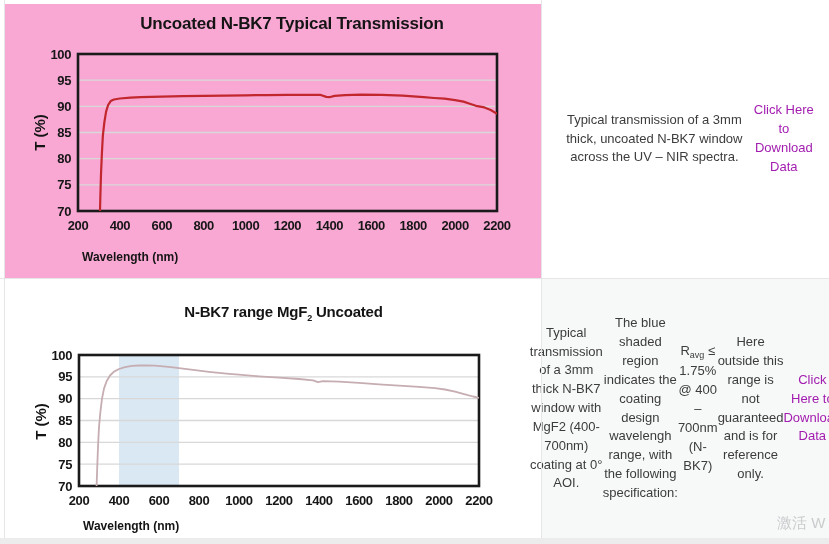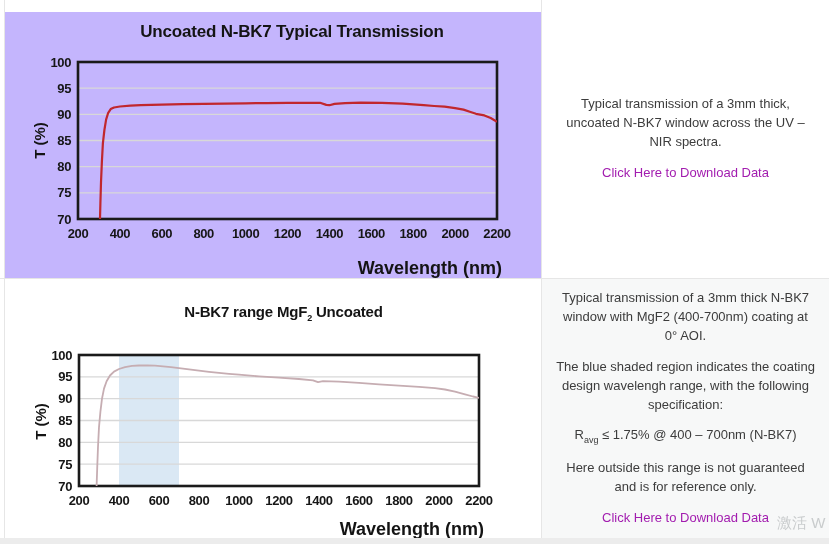--- a/index.html
+++ b/index.html
@@ -7,45 +7,45 @@
               font-family:"Liberation Sans", sans-serif; }
   .page { position:relative; width:829px; height:544px; background:#fff; }
 
   .divider { position:absolute; background:#e6e6e6; }
   .v-left  { left:4px;   top:0; width:1px; height:544px; }
   .v-mid   { left:541px; top:0; width:1px; height:544px; }
   .h-mid   { left:0; top:278px; width:829px; height:1px; }
   .bottom-strip { position:absolute; left:0; top:538px; width:829px; height:6px; background:#ececec; }
 
   .cell { position:absolute; }
-  .cell-c1 { left:5px; top:12px;     width:536px; height:278px; background:#c4b5fd; }
+  .cell-c1 { left:5px; top:4px;     width:536px; height:278px; background:#f9a8d4; }
   .cell-c2 { left:5px; top:279px; width:536px; height:259px; background:#fff; }
   .cell-t1 { left:542px; top:0;     width:287px; height:278px; background:#ffffff; }
   .cell-t2 { left:542px; top:279px; width:287px; height:259px; background:#f7f8f8; }
 
   .chart-title { position:absolute; text-align:center; color:#141414;
                  font-weight:bold; letter-spacing:-0.2px; }
   .t1 { left:77px; top:10px; width:420px; font-size:17px; }
   .t2 { left:78px; top:24px; width:401px; font-size:15px; line-height:17px; }
   .t2 sub { font-size:9px; }
 
   .y-label { position:absolute; font-weight:bold; font-size:15px; color:#141414;
              transform:rotate(-90deg); transform-origin:center; white-space:nowrap; }
   .yl1 { left:14px; top:120px; width:40px; text-align:center; }
   .yl2 { left:15px; top:134px; width:40px; text-align:center; }
 
-  .x-label { position:absolute; text-align:right; font-weight:bold; font-size:18px; color:#141414; }
+  .x-label { position:absolute; text-align:left; font-weight:bold; font-size:12px; color:#141414; }
   .xl1 { left:77px; top:246px; width:420px; }
   .xl2 { left:78px; top:240px; width:401px; }
 
   .chart-svg { position:absolute; left:0; top:0; }
   svg text { font-family:"Liberation Sans", sans-serif; font-weight:bold;
              font-size:13px; fill:#161616; letter-spacing:-0.4px; }
 
-  .text-panel { position:absolute; inset:0; display:flex; flex-direction:column;
+  .text-panel { position:absolute; inset:0; display:flex; 
                 justify-content:center; align-items:center; padding:0 14px;
                 text-align:center; color:#3c3c3c; font-size:13px; line-height:1.45; }
   .text-panel p { margin:6px 0; }
   .text-panel a { color:#a21caf; text-decoration:none; margin:6px 0; cursor:pointer; }
   .spec sub { font-size:9px;margin-top:32px; }
 
   .watermark { position:absolute; left:777px; top:514px; width:60px;
                font-size:15px; color:#c9cccd; white-space:nowrap; }
 </style>
 </head>

